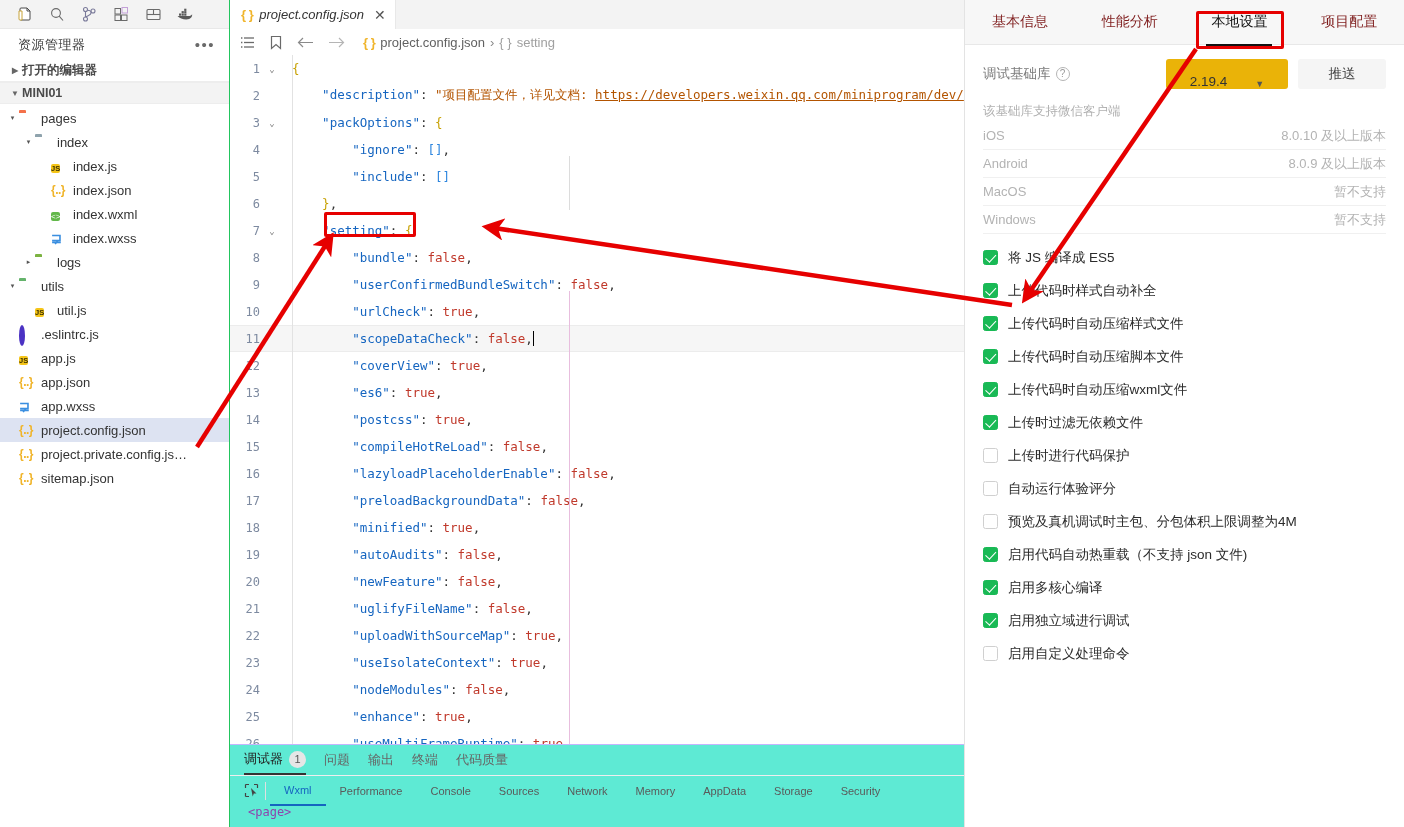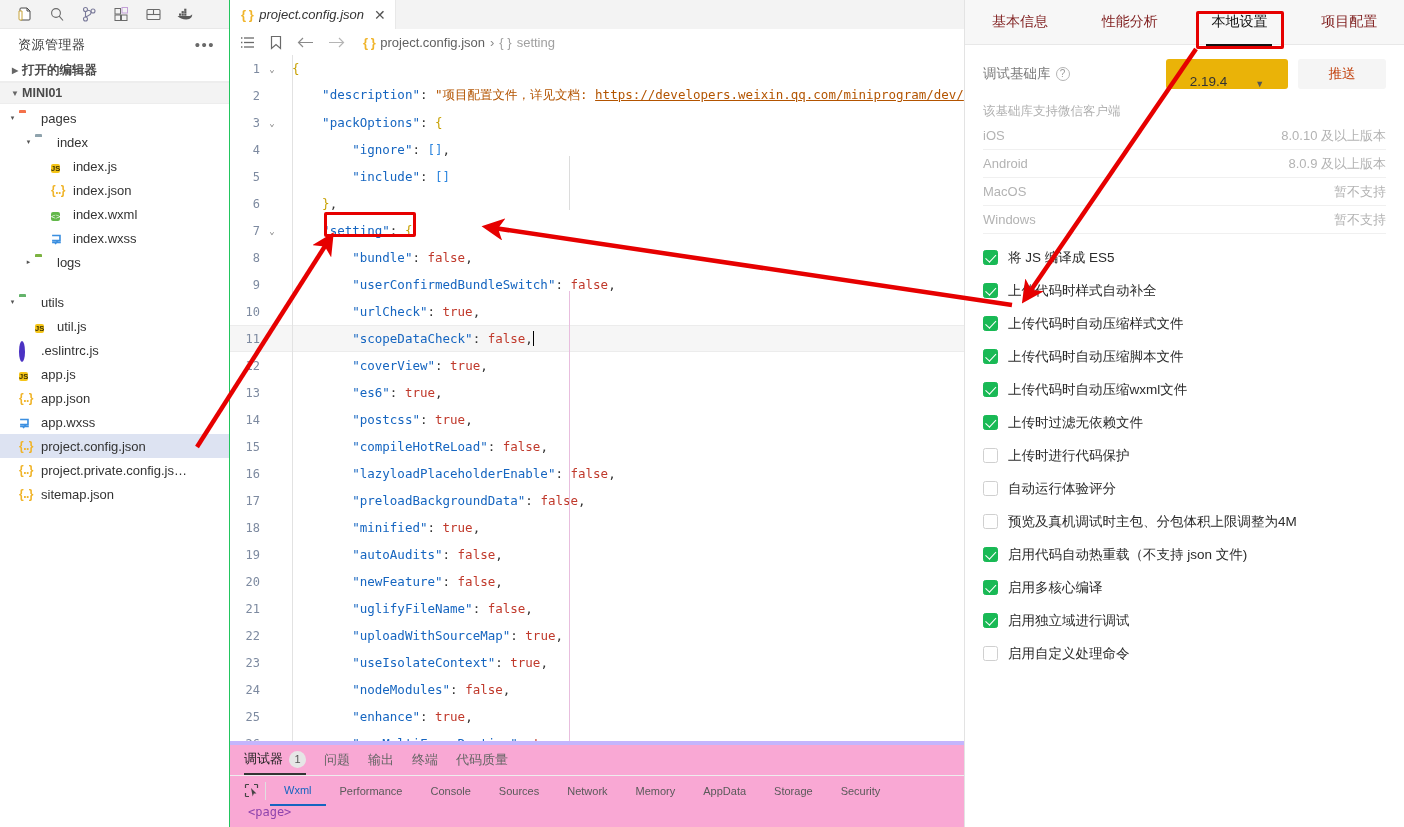--- a/index.html
+++ b/index.html
@@ -88,21 +88,21 @@
   .p  { color: #333; }     
   .s  { color: #b35400; }  
   .b  { color: #c0392b; }  
   .br { color: #c7a000; }  
   .ar { color: #2e86de; }  
   .u  { color: #b35400; text-decoration: underline; }
 
   .caret { display:inline-block; width:1.5px; height:15px; background:#000; vertical-align:-3px; }
 
   
-  .dev-panel { flex: none; border-top: 4px solid #c4b5fd; background: #f9a8d4; }
+  .dev-panel { flex: none; border-top: 1px solid #c4b5fd; background: #5eead4; }
   .dev-tabs-1 { height: 30px; display: flex; align-items: center; gap: 18px; padding: 0 14px;
                 font-size: 13px; color: #666; }
   .dev-tabs-1 .it { cursor: pointer; height: 30px; display: flex; align-items: center; gap: 6px; }
   .dev-tabs-1 .it.active { color: #222; border-bottom: 2px solid #333; }
   .cnt-badge { display:inline-flex; align-items:center; justify-content:center; min-width:17px; height:17px;
                border-radius:50%; background:#e6e6e6; color:#555; font-size:11px; padding:0 4px; }
   .dev-tabs-2 { height: 30px; display: flex; align-items: center; gap: 0; padding: 0 8px;
                 font-size: 11px; color: #5a5a5a; border-top: 1px solid #eee; }
   .dev-tabs-2 .it { padding: 0 14px; height: 30px; display: flex; align-items: center; cursor: pointer; }
   .dev-tabs-2 .it.active { color: #1565c0; border-bottom: 2px solid #1565c0; }
@@ -125,21 +125,21 @@
   .base-row { height: 58px; display: flex; align-items: center; }
   .base-label { font-size: 13.5px; color: #7a7a7a; display: flex; align-items: center; gap: 5px; }
   .qmark { width: 14px; height: 14px; border-radius: 50%; border: 1px solid #b5b5b5; color: #9a9a9a;
            font-size: 10px; line-height: 12px; text-align: center; display: inline-block; }
   .ver-select { margin-left: auto; width: 122px; height: 30px; background: #eab308; border-radius: 3px;
                 display: flex; align-items: flex-end; justify-content: center; gap: 28px;
                 font-size: 13.5px; color: #333; cursor: pointer; }
   .ver-select .cv { font-size: 9px; color: #555; }
   .push-btn { width: 88px; height: 30px; margin-left: 10px; background: #f5f5f5; border-radius: 3px;
               display: flex; align-items: center; justify-content: center; font-size: 13.5px;
-              color: #c2410c; cursor: pointer; }
+              color: #404040; cursor: pointer; }
 
   .support-note { font-size: 12.5px; color: #b0b0b0; margin-bottom: 2px; }
   .sup-row { height: 28px; display: flex; align-items: center; justify-content: space-between;
              border-bottom: 1px solid #f0f0f0; font-size: 13px; color: #b3b3b3; }
   .sup-row .v { color: #b3b3b3; }
 
   .chk-list { padding-top: 14px; }
   .chk-row { display: flex; align-items: flex-start; gap: 10px; min-height: 33px; cursor: pointer; }
   .cbox { width: 15px; height: 15px; border: 1px solid #d0d0d0; border-radius: 2.5px; flex: none;
           background: #fff; margin-top: 2px; position: relative; }
@@ -255,21 +255,21 @@
         <div class="tree-row" style="padding-left: 38px;">
           <span class="tw"></span>
           <span class="ficon"><span class="wxss-ic">⋥</span></span>
           <span>index.wxss</span>
         </div>
         <div class="tree-row" style="padding-left: 22px;">
           <span class="tw">▸</span>
           <span class="ficon"><span class="fold green"></span></span>
           <span>logs</span>
         </div>
-        <div class="tree-row" style="padding-left: 6px; margin-top: 16px;">
+        <div class="tree-row" style="padding-left: 6px;">
           <span class="tw">▾</span>
           <span class="ficon"><span class="fold teal"></span></span>
           <span>utils</span>
         </div>
         <div class="tree-row" style="padding-left: 22px;">
           <span class="tw"></span>
           <span class="ficon"><span class="js-ic">JS</span></span>
           <span>util.js</span>
         </div>
         <div class="tree-row" style="padding-left: 6px;">

